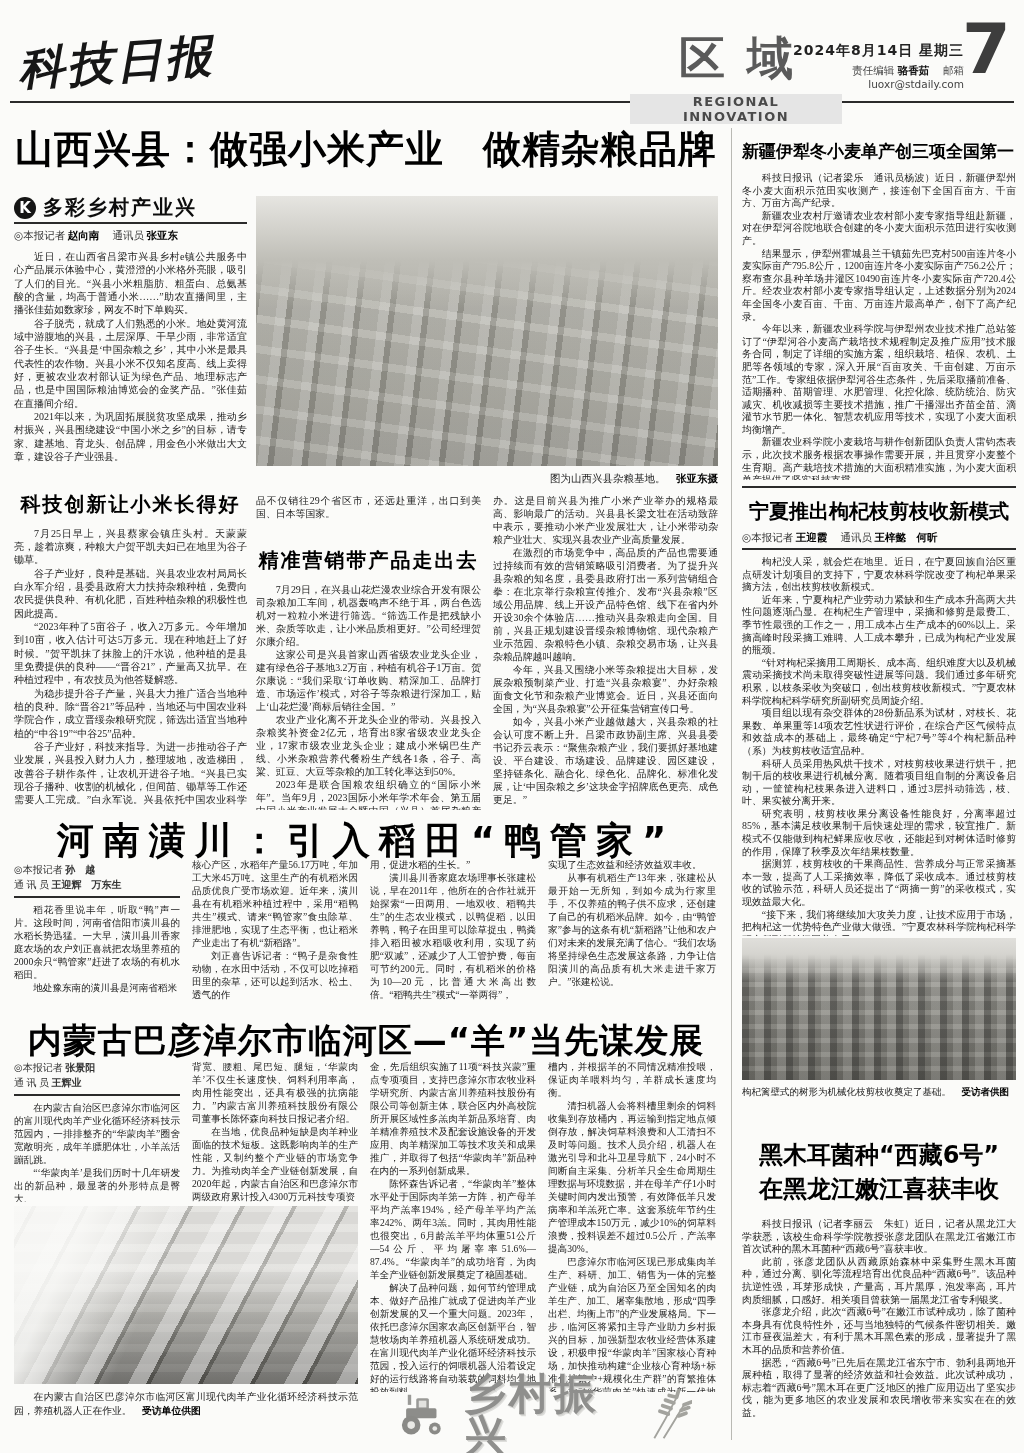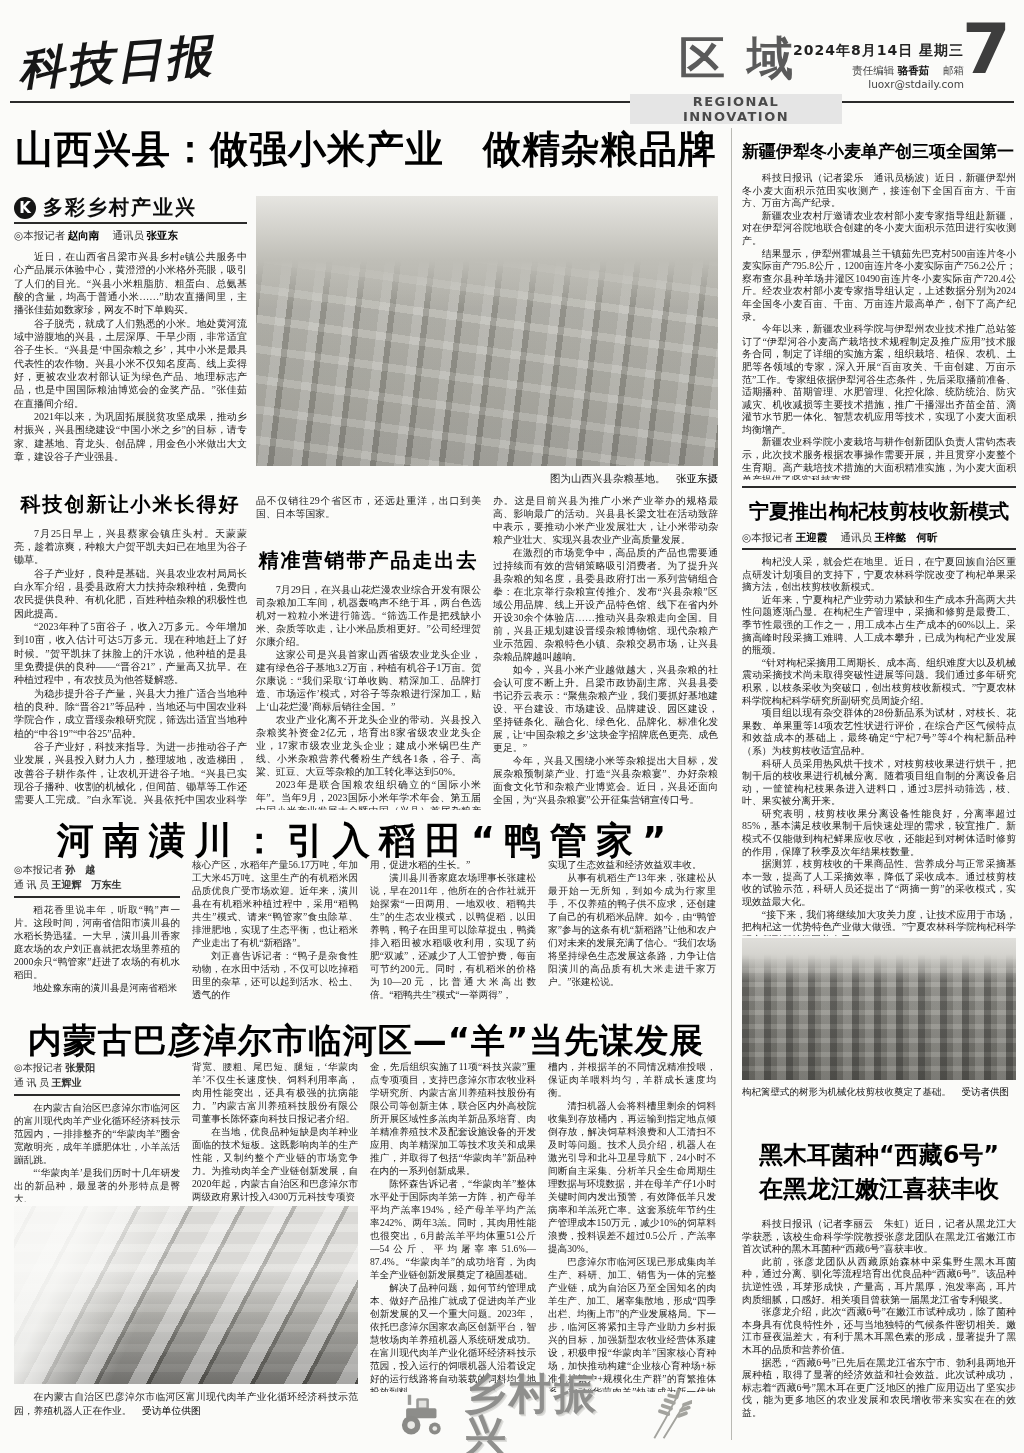--- a/index.html
+++ b/index.html
@@ -47,21 +47,21 @@
   #sx-colA .para{font-size:10px;line-height:13.35px}
   .inner-subhead{font-family:"DejaVu Sans","Liberation Sans",sans-serif;font-weight:900;
     font-size:20px;text-align:center;color:#000;margin:27px 0 9px;letter-spacing:2px}
   #sx-photo{left:256px;top:196px;width:462px;height:270px;
     background:
       linear-gradient(180deg,#e6e5e1 0px,#d2d1cb 34px,#bfbeb7 64px,rgba(0,0,0,0) 112px),
       repeating-linear-gradient(97deg,rgba(255,255,255,.28) 0 10px,rgba(0,0,0,.09) 10px 16px,rgba(255,255,255,.14) 16px 34px),
       repeating-linear-gradient(8deg,rgba(0,0,0,.06) 0 22px,rgba(255,255,255,.10) 22px 30px),
       linear-gradient(180deg,#b9b8b0 0%,#a6a59c 55%,#96958d 100%)}
   #sx-caption{left:256px;top:472px;width:462px;font-size:10.5px;text-align:right;color:#222}
-  .credit{font-weight:400;margin-left:8px;color:#000}
+  .credit{font-weight:700;margin-left:8px;color:#000}
   #sx-colB{left:256px;top:494px;width:225px;height:316px}
   #sx-colC{left:493px;top:494px;width:225px;height:316px}
   .midcol .para{font-size:9.9px;line-height:13px}
 
   
   #v-rule{left:731px;top:128px;width:1px;height:1312px;background:#b9b9b4}
   .rightcol .para{font-size:9.9px;line-height:12.6px}
   #xj-headline{left:742px;top:140px;width:274px;font-size:17px;font-weight:900;text-align:left;color:#000}
   #xj-body{left:742px;top:172px;width:274px;height:308px}
   #rail-rule{left:742px;top:486px;width:274px;height:2px}
@@ -182,22 +182,22 @@
       <p class="para">这家公司是兴县首家山西省级农业龙头企业，建有绿色谷子基地3.2万亩，种植有机谷子1万亩。贺尔康说：“我们采取‘订单收购、精深加工、品牌打造、市场运作’模式，对谷子等杂粮进行深加工，贴上‘山花烂漫’商标后销往全国。”</p>
       <p class="para">农业产业化离不开龙头企业的带动。兴县投入杂粮奖补资金2亿元，培育出8家省级农业龙头企业，17家市级农业龙头企业；建成小米锅巴生产线、小米杂粮营养代餐粉生产线各1条，谷子、高粱、豇豆、大豆等杂粮的加工转化率达到50%。</p>
       <p class="para">2023年是联合国粮农组织确立的“国际小米年”。当年9月，2023国际小米年学术年会、第五届中国小米产业发展大会暨中国（兴县）首届杂粮产业博览会在兴县举</p>
     </div>
 </div>
 
 <div class="abs clip midcol" id="sx-colC">
   <p class="para cont">办。这是目前兴县为推广小米产业举办的规格最高、影响最广的活动。兴县县长梁文壮在活动致辞中表示，要推动小米产业发展壮大，让小米带动杂粮产业壮大、实现兴县农业产业高质量发展。</p>
   <div>
       <p class="para">在激烈的市场竞争中，高品质的产品也需要通过持续而有效的营销策略吸引消费者。为了提升兴县杂粮的知名度，县委县政府打出一系列营销组合拳：在北京举行杂粮宣传推介、发布“兴县杂粮”区域公用品牌、线上开设产品特色馆、线下在省内外开设30余个体验店……推动兴县杂粮走向全国。目前，兴县正规划建设晋绥杂粮博物馆、现代杂粮产业示范园、杂粮特色小镇、杂粮交易市场，让兴县杂粮品牌越叫越响。</p>
+      <p class="para">今年，兴县又围绕小米等杂粮提出大目标，发展杂粮预制菜产业、打造“兴县杂粮宴”、办好杂粮面食文化节和杂粮产业博览会。近日，兴县还面向全国，为“兴县杂粮宴”公开征集营销宣传口号。</p>
       <p class="para">如今，兴县小米产业越做越大，兴县杂粮的社会认可度不断上升。吕梁市政协副主席、兴县县委书记乔云表示：“聚焦杂粮产业，我们要抓好基地建设、平台建设、市场建设、品牌建设、园区建设，坚持链条化、融合化、绿色化、品牌化、标准化发展，让‘中国杂粮之乡’这块金字招牌底色更亮、成色更足。”</p>
-      <p class="para">今年，兴县又围绕小米等杂粮提出大目标，发展杂粮预制菜产业、打造“兴县杂粮宴”、办好杂粮面食文化节和杂粮产业博览会。近日，兴县还面向全国，为“兴县杂粮宴”公开征集营销宣传口号。</p>
     </div>
 </div>
 
 <div class="abs" id="v-rule"></div>
 
 <div class="abs sans rightcol" id="xj-headline">新疆伊犁冬小麦单产创三项全国第一</div>
 <div class="abs clip rightcol" id="xj-body">
   <div>
       <p class="para">科技日报讯（记者梁乐　通讯员杨波）近日，新疆伊犁州冬小麦大面积示范田实收测产，接连创下全国百亩方、千亩方、万亩方高产纪录。</p>
       <p class="para">新疆农业农村厅邀请农业农村部小麦专家指导组赴新疆，对在伊犁河谷院地联合创建的冬小麦大面积示范田进行实收测产。</p>

